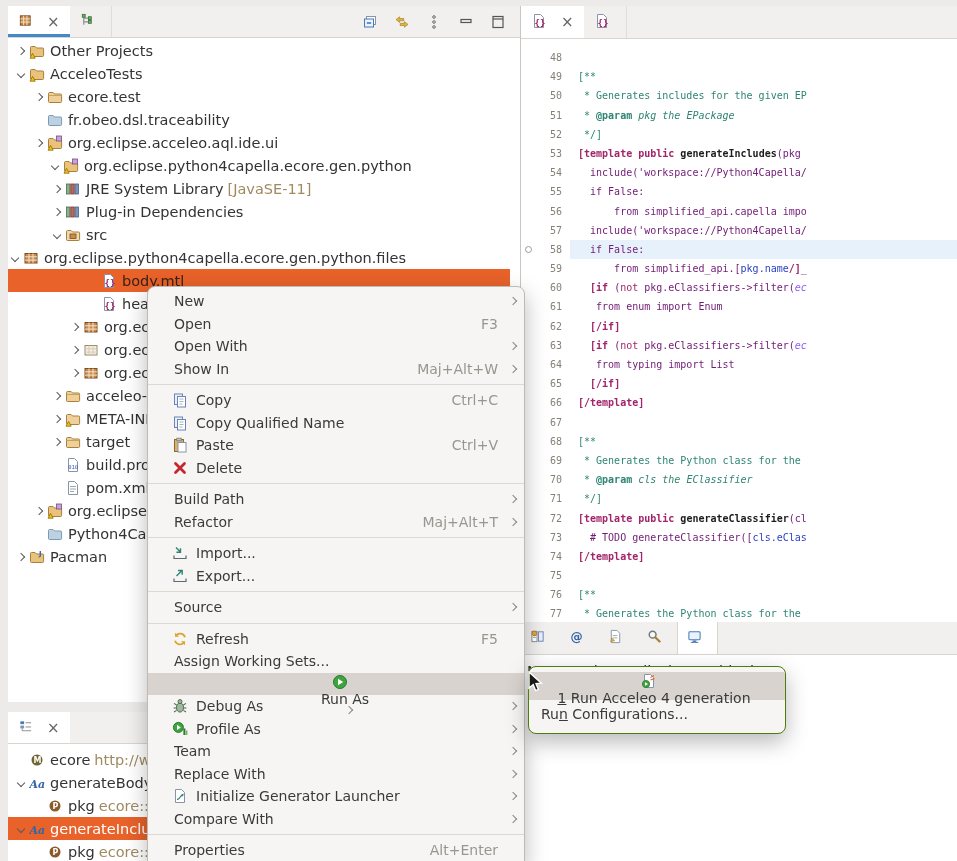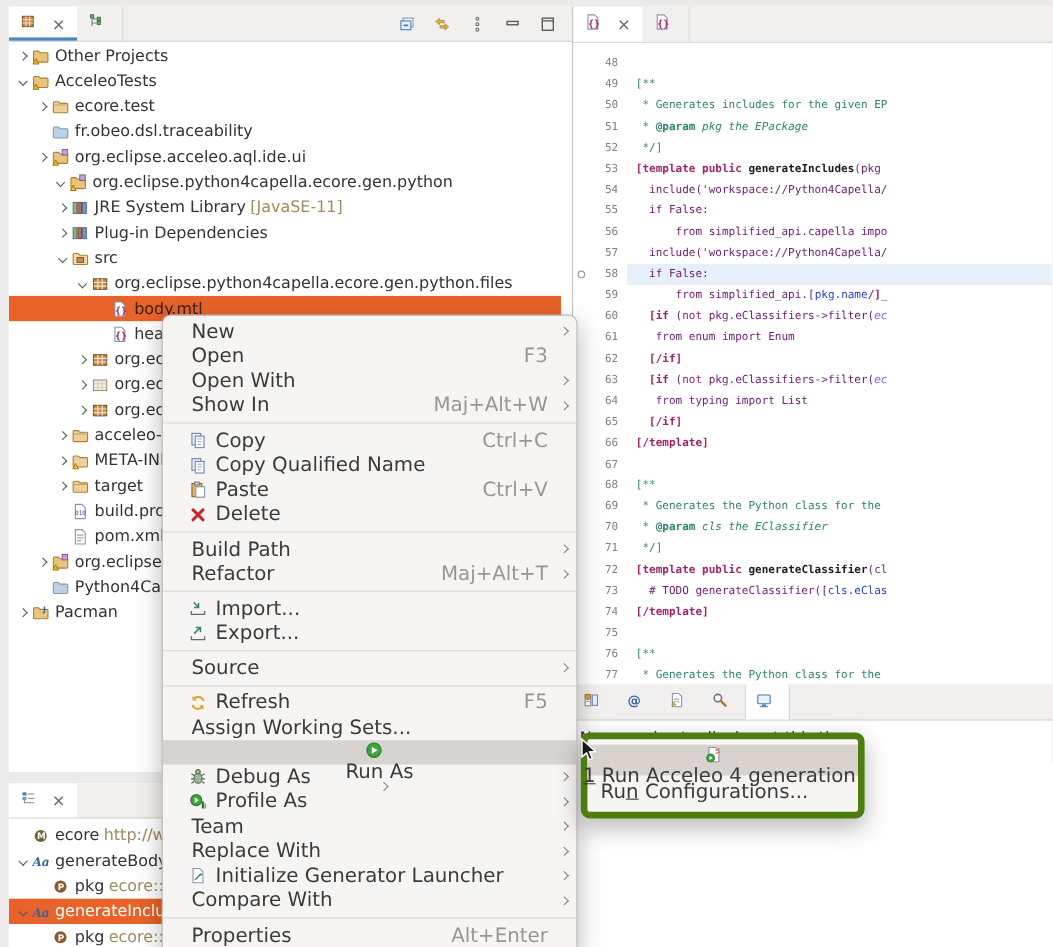--- a/index.html
+++ b/index.html
@@ -46,29 +46,29 @@
   .s-ci{color:#2E8573;font-style:italic} .s-k{color:#A2246A;font-weight:bold}
   .s-kn{color:#A2246A} .s-kb{color:#1c1c1c;font-weight:bold}
   .s-v{color:#2B3FC4} .s-i{color:#8b5cf6;font-style:italic}
   
   .console-msg { padding:8px 6px; color:#333; font-size:14.5px; }
   .ctab { display:flex; align-items:center; gap:6px; padding:0 9px; white-space:nowrap; color:#3c3c3c; }
   .ctab.active { background:#fff; border-left:1px solid #D8D4D0; border-right:1px solid #D8D4D0; }
   
   .menu { position:absolute; background:#F6F5F4; border:1px solid #BFBAB4; border-radius:8px 8px 0 0;
           box-shadow:0 8px 22px rgba(0,0,0,.28); padding-top:3px; z-index:40; }
-  .mi { display:flex; align-items:center; height:22.5px; padding:0 8px 0 26px; color:#3a3a3a; font-size:18px; }
+  .mi { display:flex; align-items:center; height:22.5px; padding:0 8px 0 26px; color:#3a3a3a; font-size:14px; }
   .mi.hl { background:#D8D3CE;flex-direction:column; }
   .mi .micon { width:18px; flex:0 0 18px; margin-right:6px; margin-left:-2px; display:flex; align-items:center; }
   .mi .mlbl { white-space:nowrap; }
   .mi .msc { margin-left:auto; color:#9a958f; padding-right:4px; white-space:nowrap; }
   .mi .mchev { width:14px; flex:0 0 14px; display:flex; justify-content:flex-end; }
   .mi .mchev .chevmark { border-color:#8a867f; transform:rotate(-45deg); }
   .msep { height:1px; background:#DCD8D3; margin:4px 0; }
-  .submenu { position:absolute; background:#F6F5F4; border:6px solid #4d7c0f; border-radius:8px;
+  .submenu { position:absolute; background:#F6F5F4; border:1px solid #4d7c0f; border-radius:8px;
              box-shadow:0 8px 22px rgba(0,0,0,.28); padding:5px 0; z-index:50; }
   .submenu .mi { height:28px; padding:0 18px 0 12px; }
   .mi u { text-decoration:underline; }
   
   .vline { position:absolute; background:#C9C5C0; width:1px; }
   .cursor { position:absolute; z-index:60; }
 </style>
 </head>
 <body>
 
@@ -233,21 +233,21 @@
             <span class="chevmark"></span>
           </span>
           <span class="ticon">
             <svg width="16" height="16" viewBox="0 0 16 16">
               <path d="M1.5 4.5c0-.6.4-1 1-1h3.6L7.6 5h6c.6 0 1 .4 1 1v6.5c0 .6-.4 1-1 1H2.5c-.6 0-1-.4-1-1z" fill="#EFD9AE" stroke="#A8803C" stroke-width="1"></path>
               <rect x="5" y="7" width="6" height="4.5" fill="#C98A4B" stroke="#7A4E1E" stroke-width=".8"></rect>
             </svg>
           </span>
           <span class="lbl">src</span>
         </div>
-        <div class="trow" style="padding-left: 60px;">
+        <div class="trow" style="">
           <span class="chev expanded">
             <span class="chevmark"></span>
           </span>
           <span class="ticon">
             <svg width="16" height="16" viewBox="0 0 16 16">
               <rect x="2" y="3.5" width="12" height="9.5" fill="#C98A4B" stroke="#7A4E1E"></rect>
               <path d="M2 6.8h12M2 10.1h12M6 3.5v9.5M10 3.5v9.5" stroke="#F2E3CC" stroke-width="1"></path>
             </svg>
           </span>
           <span class="lbl">org.eclipse.python4capella.ecore.gen.python.files</span>

